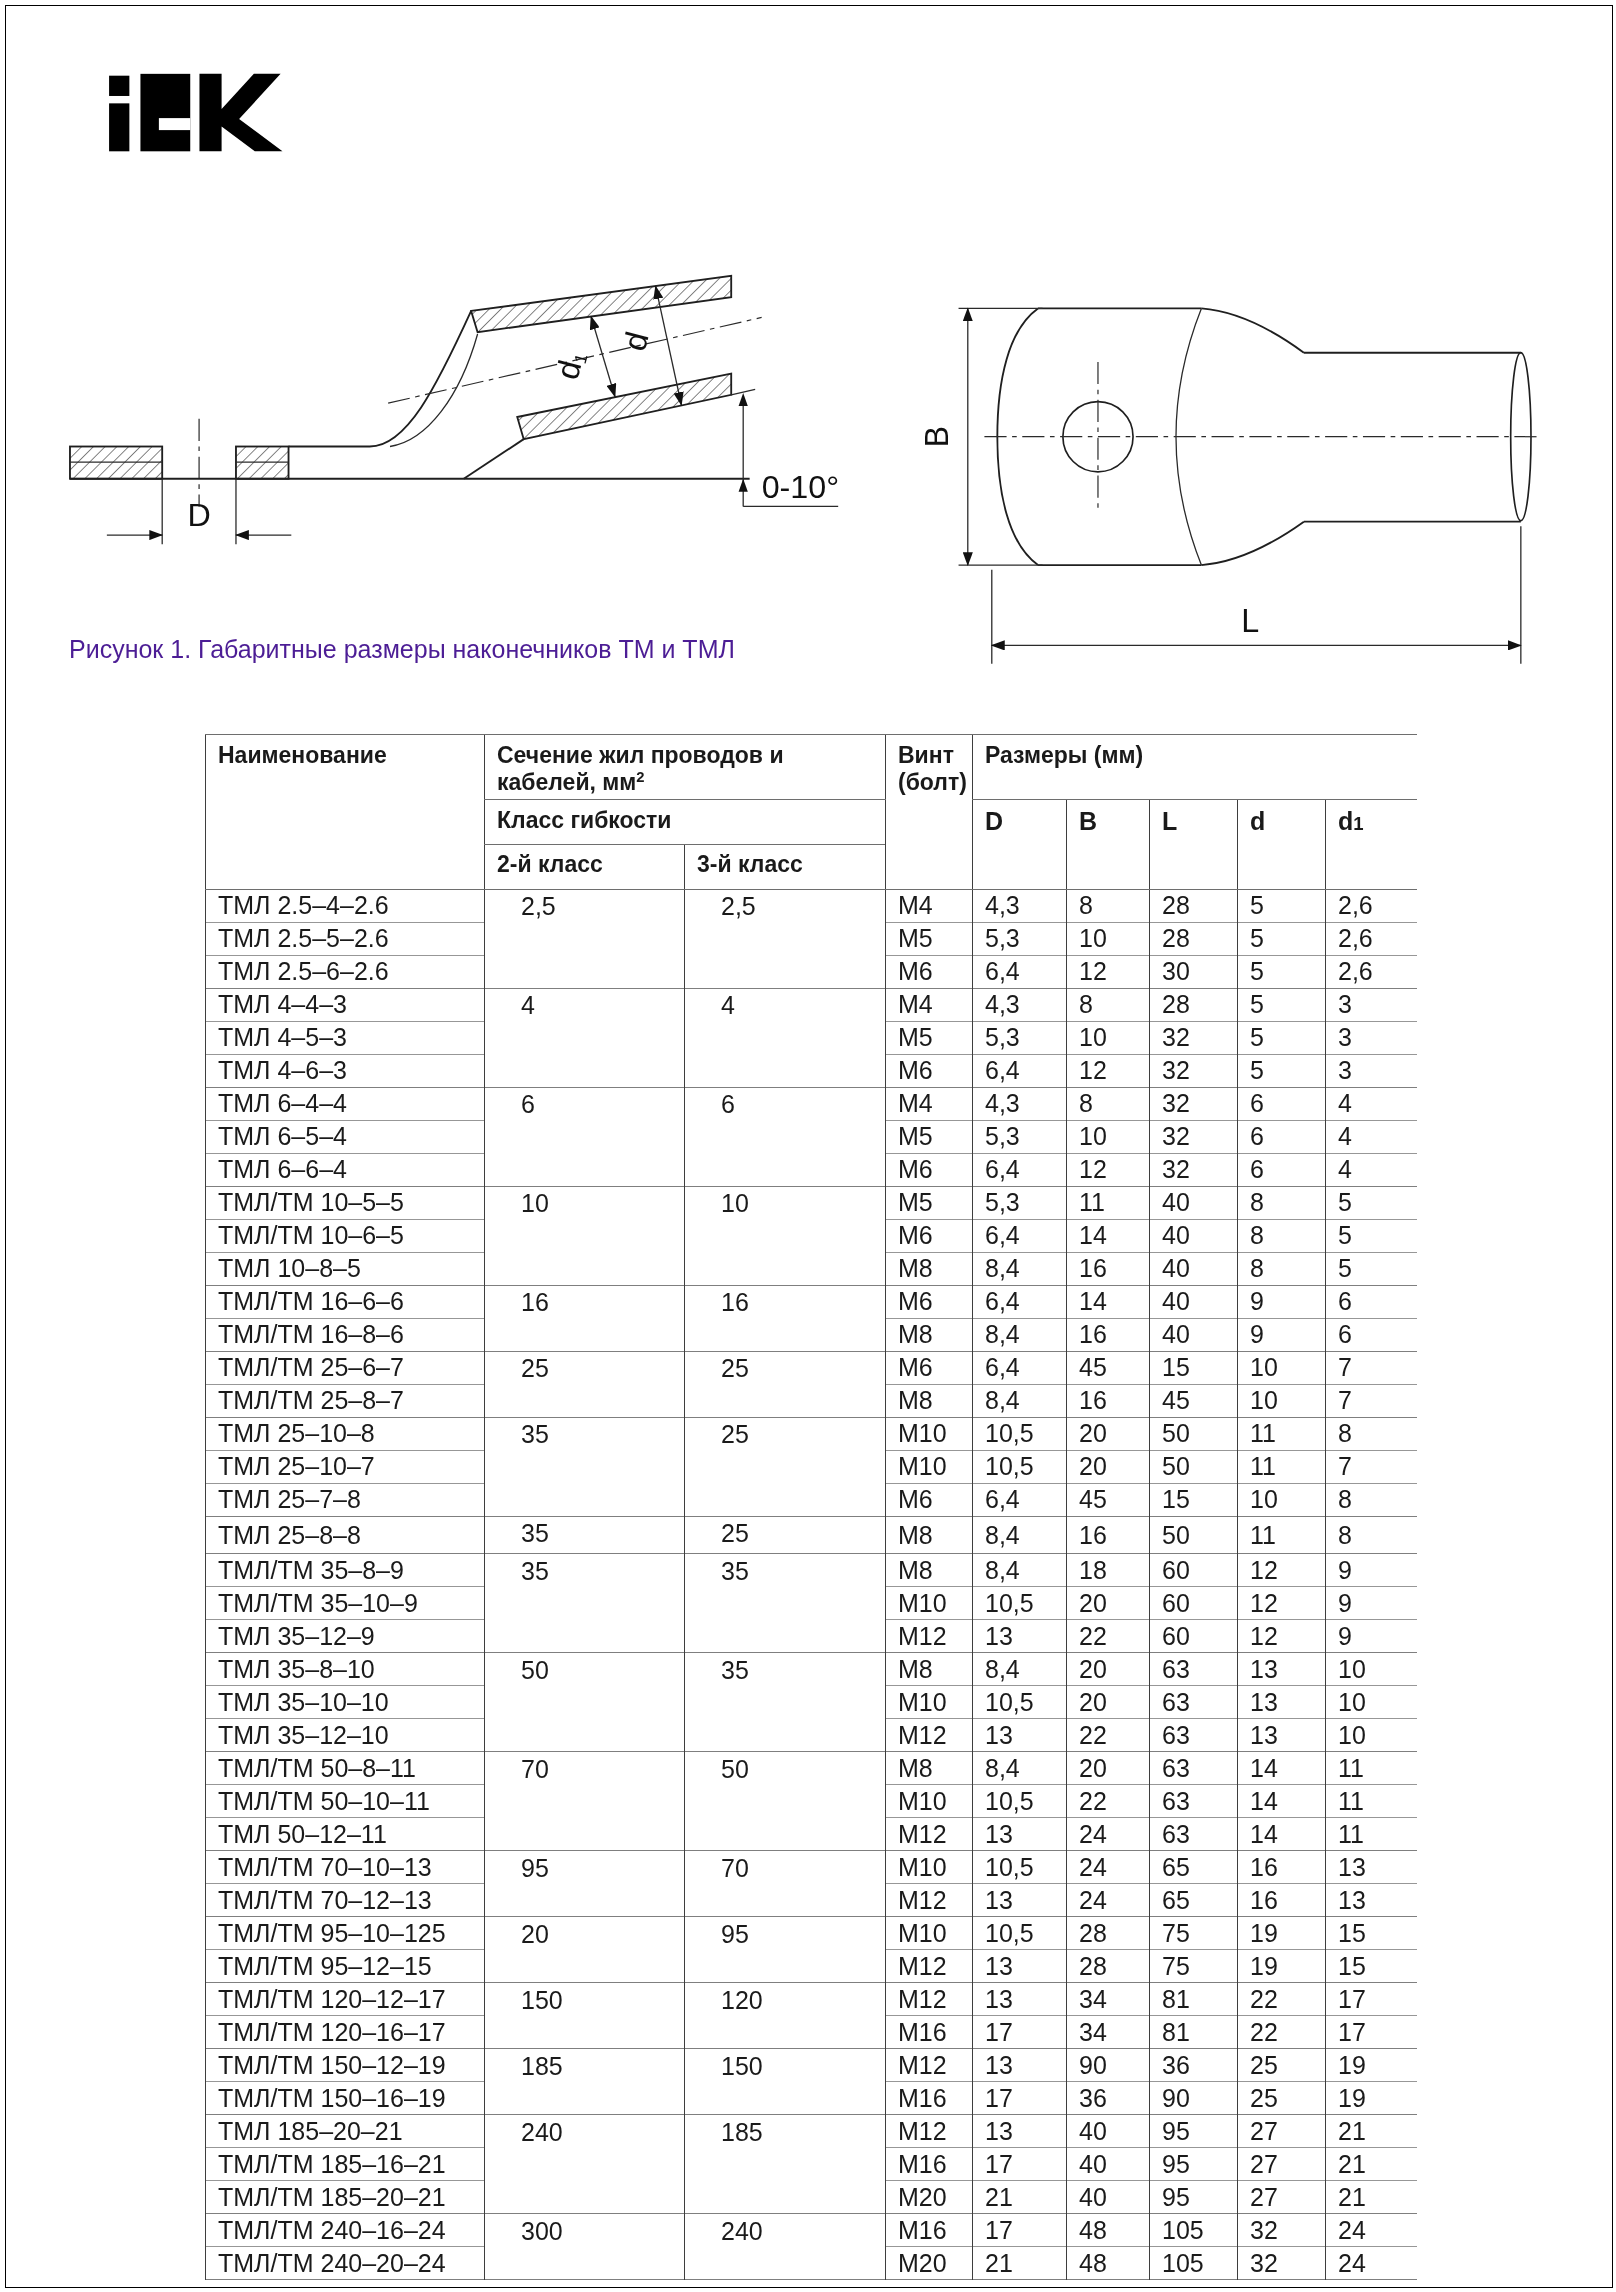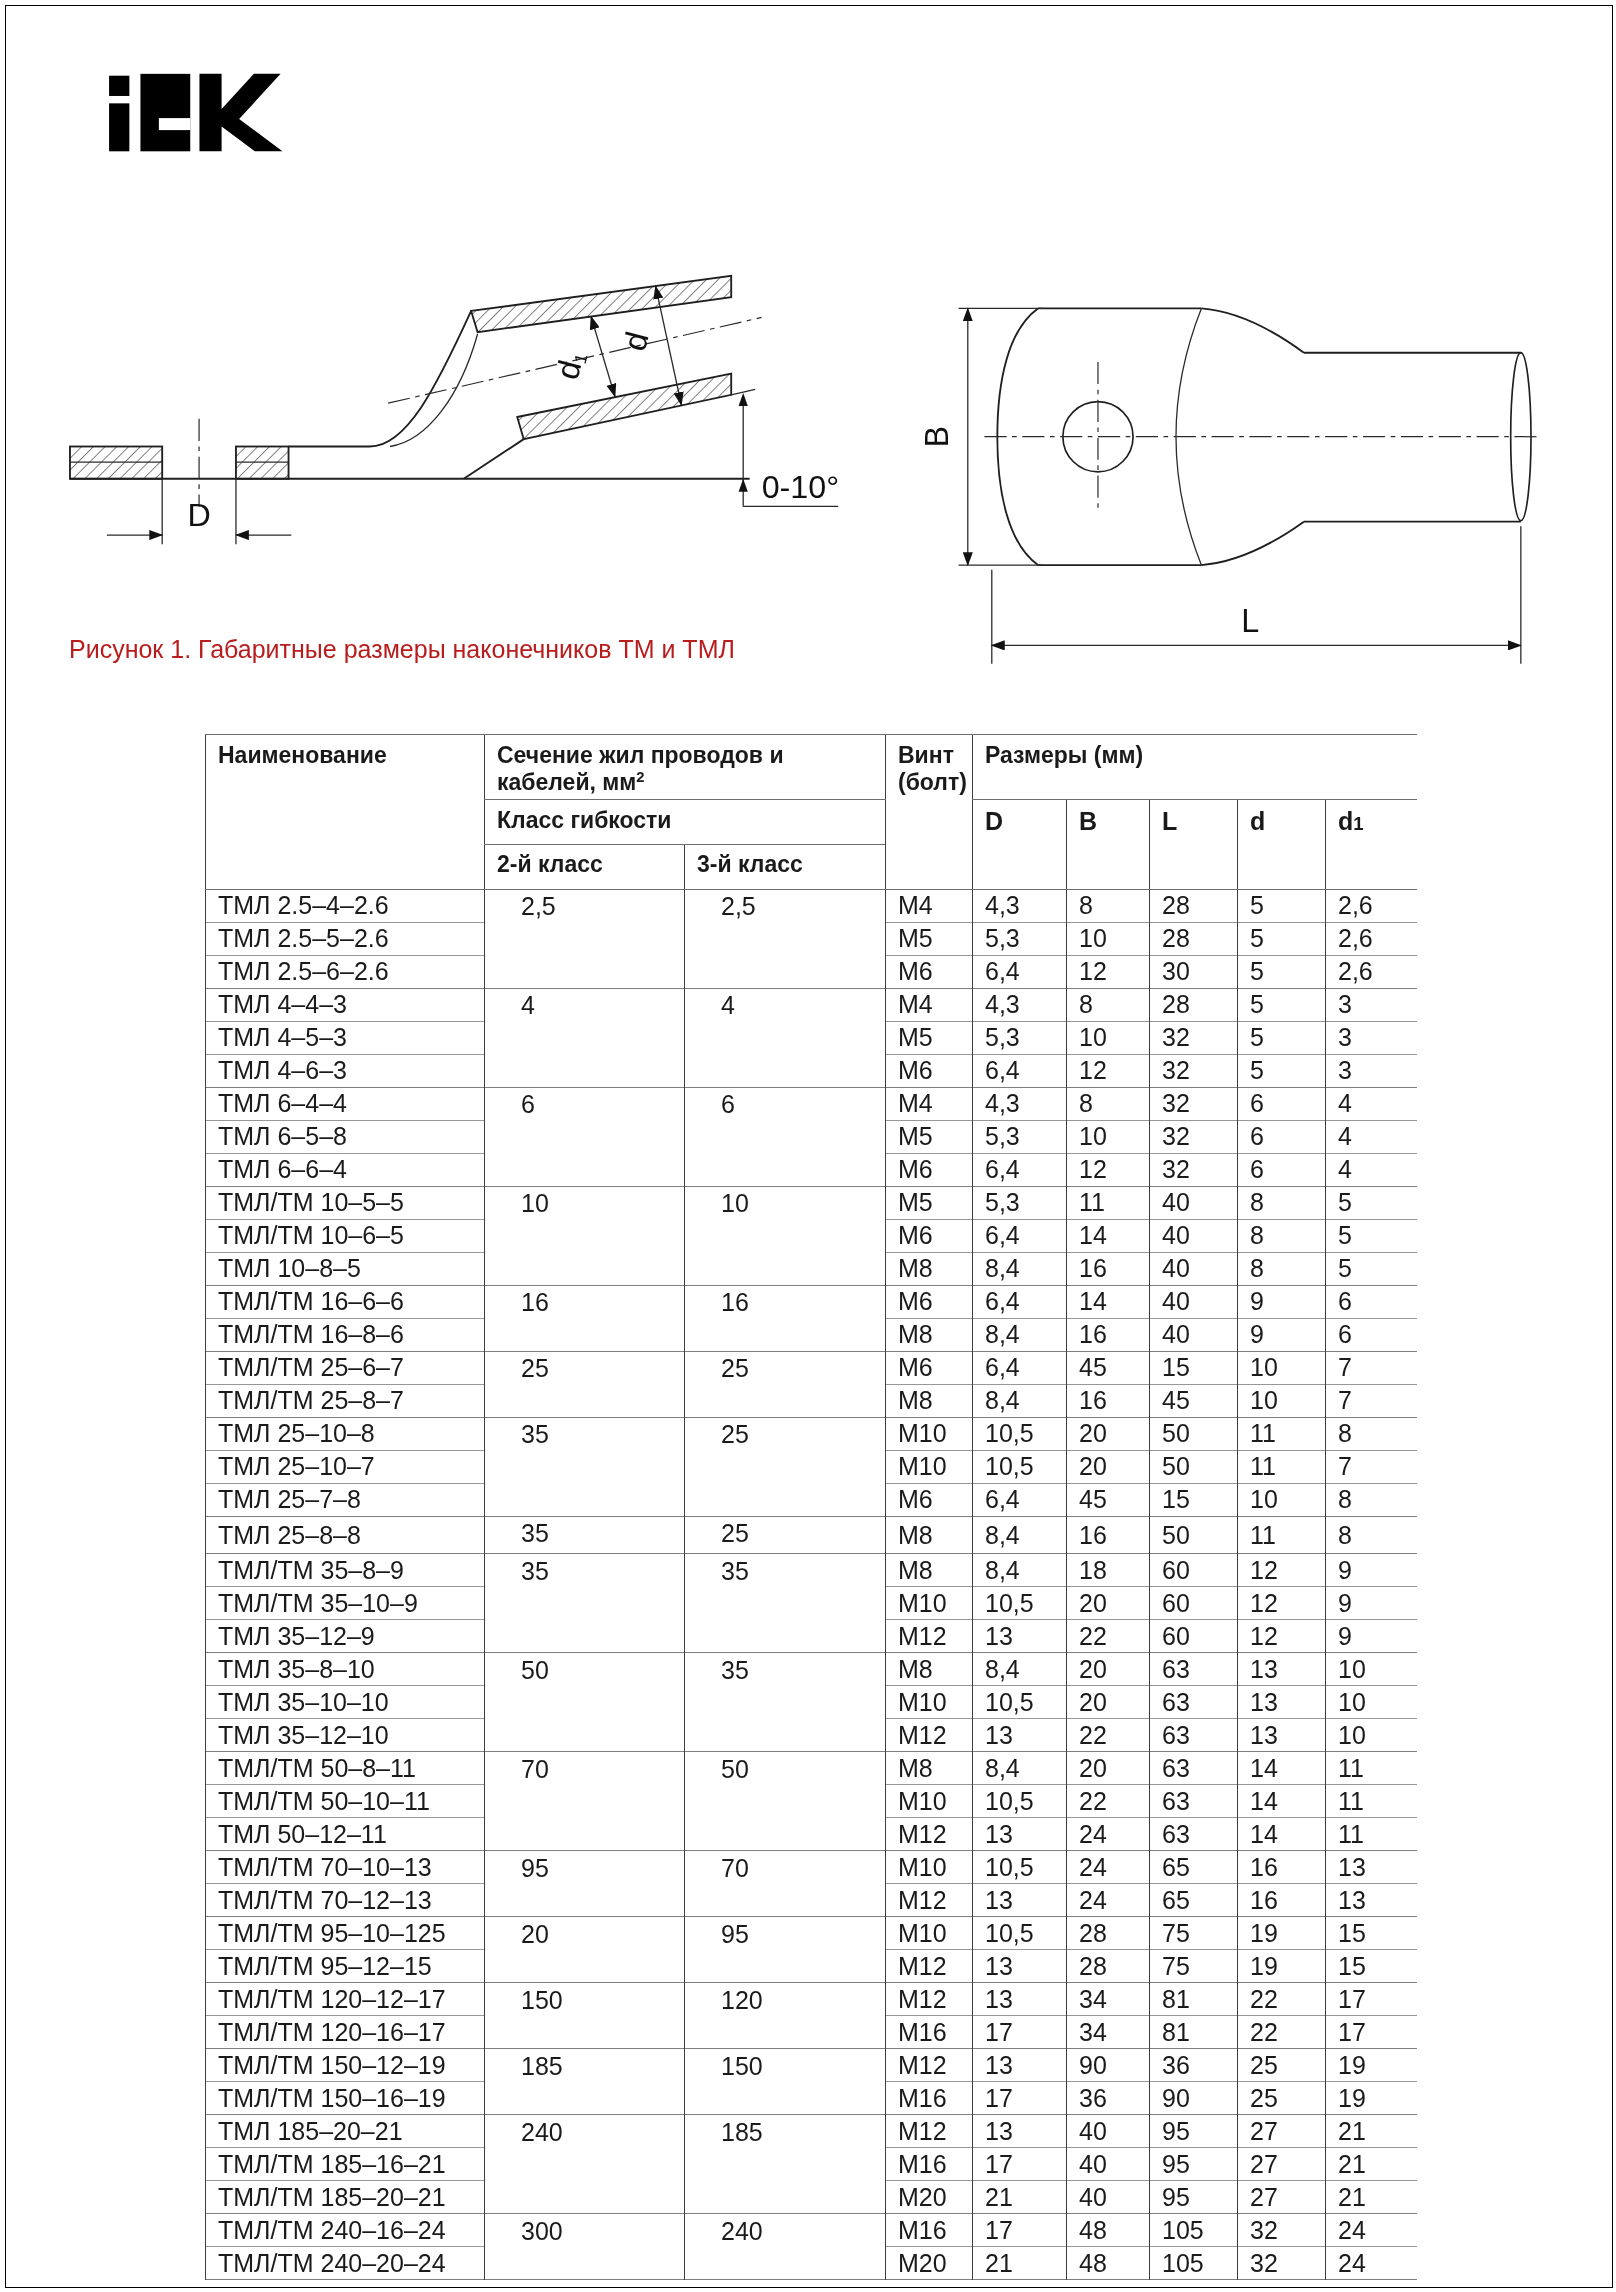--- a/index.html
+++ b/index.html
@@ -13,21 +13,21 @@
 
   
   #drawL{position:absolute;left:65px;top:251px;}
   #drawR{position:absolute;left:881px;top:251px;}
   .dline{stroke:#1f1f1f;stroke-width:2;fill:none;}
   .thin{stroke:#2a2a2a;stroke-width:1.4;fill:none;}
   .cline{stroke:#2a2a2a;stroke-width:1.3;fill:none;stroke-dasharray:24 6 5 6;}
   .dimtxt{fill:#111;font-size:35px;font-family:"Liberation Sans",sans-serif;}
 
   
-  #caption{position:absolute;left:69px;top:635px;font-size:25px;color:#b91c1c;}
+  #caption{position:absolute;left:69px;top:635px;font-size:25px;color:#4c1d95;}
 
   
   #tbl{position:absolute;left:205px;top:734px;border-collapse:collapse;table-layout:fixed;
        width:1211px;border-bottom:1.8px solid #7f7f7f;}
   #tbl th{font-weight:bold;text-align:left;vertical-align:top;
        font-size:23px;padding:6.5px 3.7px 3.7px 12px;
        border-left:0.9px solid #3e3e3e;border-top:0.9px solid #6e6e6e;border-bottom:0.9px solid #6e6e6e;}
   #tbl td{font-size:25px;height:32px;line-height:1;padding:0 1.8px 0 12px;vertical-align:middle;
        border-left:0.9px solid #3e3e3e;border-top:0.9px solid #979797;overflow:hidden;white-space:nowrap;}
   #tbl td.c-sec{vertical-align:top;padding-top:4.6px;padding-left:36px;}
@@ -230,21 +230,21 @@
           <td class="c-sec" rowspan="3">6</td>
           <td class="c-sec" rowspan="3">6</td>
           <td class="c-screw">M4</td>
           <td class="c-dim">4,3</td>
           <td class="c-dim">8</td>
           <td class="c-dim">32</td>
           <td class="c-dim">6</td>
           <td class="c-dim no-r">4</td>
         </tr>
         <tr>
-          <td class="c-name">ТМЛ 6–5–8</td>
+          <td class="c-name">ТМЛ 6–5–4</td>
           <td class="c-screw">M5</td>
           <td class="c-dim">5,3</td>
           <td class="c-dim">10</td>
           <td class="c-dim">32</td>
           <td class="c-dim">6</td>
           <td class="c-dim no-r">4</td>
         </tr>
         <tr>
           <td class="c-name">ТМЛ 6–6–4</td>
           <td class="c-screw">M6</td>

